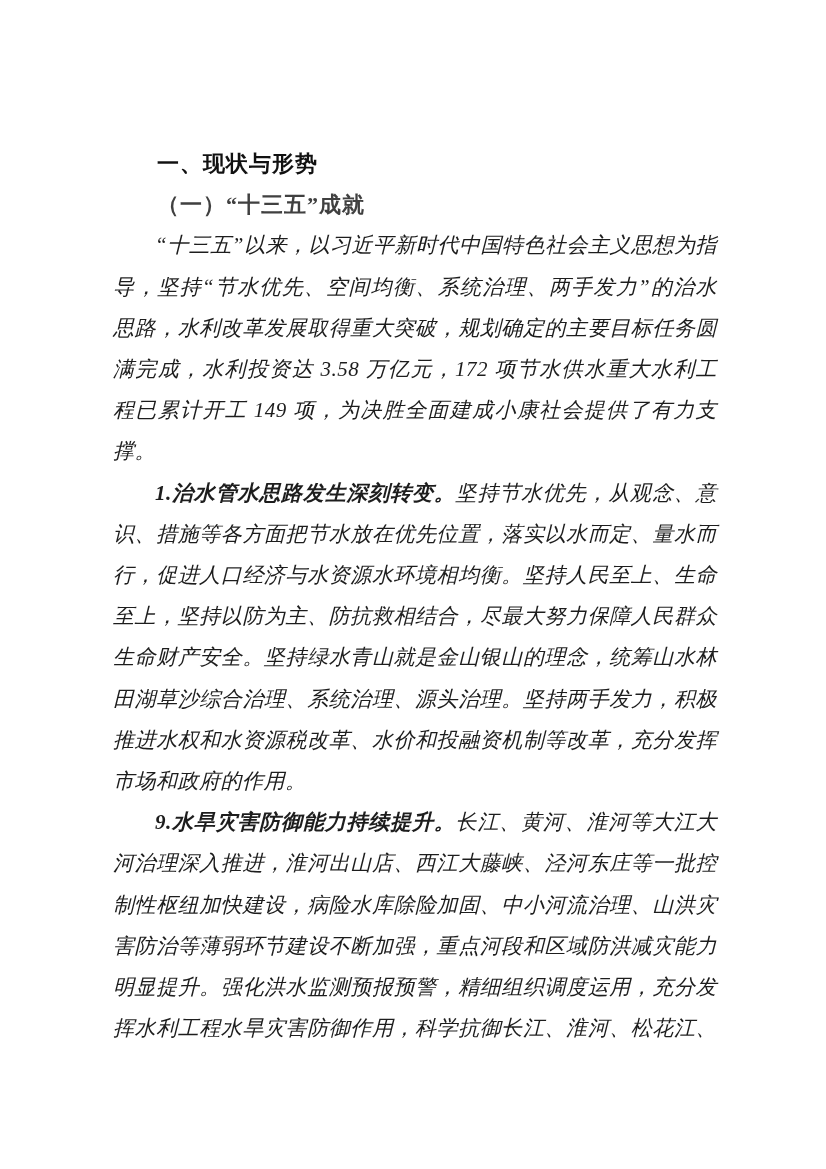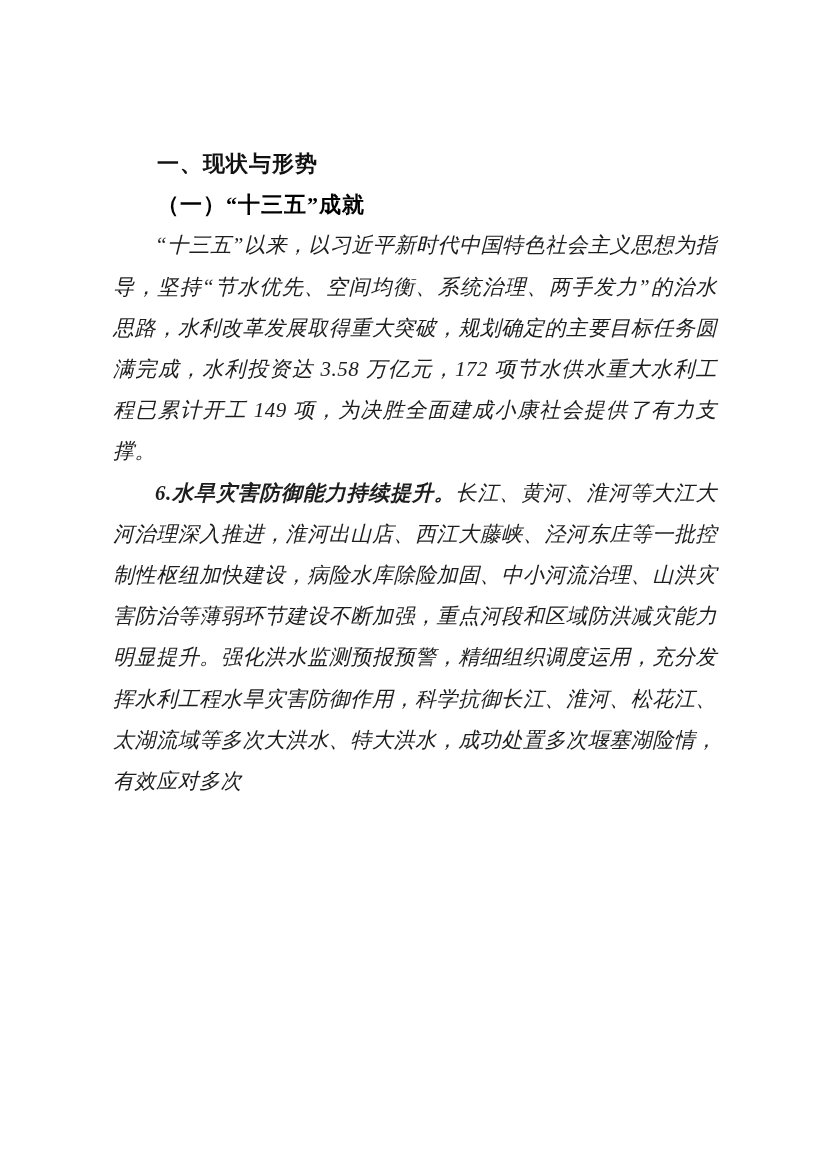--- a/index.html
+++ b/index.html
@@ -32,21 +32,21 @@
     text-indent: 2em;
     color: #111111;
     letter-spacing: 1px;
   }
   .subsection-heading {
     font-family: "Liberation Serif", "DejaVu Serif", serif;
     font-weight: 700;
     font-size: 22px;
     line-height: 41.2px;
     text-indent: 2em;
-    color: #000000;
+    color: #404040;
     letter-spacing: 1px;
   }
   .body-para {
     font-family: "Liberation Serif", "DejaVu Serif", serif;
     font-size: 21px;
     line-height: 41.2px;
     text-align: justify;
     text-justify: inter-character;
     text-indent: 2em;
     color: #1d1d1d;
@@ -68,16 +68,17 @@
   }
 </style>
 </head>
 <body>
 
 <div class="page">
   <div class="content">
     <h1 class="section-heading">一、现状与形势</h1>
     <h2 class="subsection-heading">（一）“十三五”成就</h2>
     <p class="body-para"><span>“十三五”以来，以习近平新时代中国特色社会主义思想为指导，坚持“节水优先、空间均衡、系统治理、两手发力”的治水思路，水利改革发展取得重大突破，规划确定的主要目标任务圆满完成，水利投资达 3.58 万亿元，172 项节水供水重大水利工程已累计开工 149 项，为决胜全面建成小康社会提供了有力支撑。</span></p>
-    <p class="body-para"><b class="para-lead">6.水旱灾害防御能力持续提升。</b><span>长江、黄河、淮河等大江大河治理深入推进，淮河出山店、西江大藤峡、泾河东庄等一批控制性枢纽加快建设，病险水库除险加固、中小河流治理、山洪灾害防治等薄弱环节建设不断加强，重点河段和区域防洪减灾能力明显提升。强化洪水监测预报预警，精细组织调度运用，充分发挥水利工程水旱灾害防御作用，科学抗御长江、淮河、松花江、太湖流域等多次大洪水、特大洪水，成功处置多次堰塞湖险情，有效应对多次</span></p>
+    <p class="body-para"><b class="para-lead">1.治水管水思路发生深刻转变。</b><span>坚持节水优先，从观念、意识、措施等各方面把节水放在优先位置，落实以水而定、量水而行，促进人口经济与水资源水环境相均衡。坚持人民至上、生命至上，坚持以防为主、防抗救相结合，尽最大努力保障人民群众生命财产安全。坚持绿水青山就是金山银山的理念，统筹山水林田湖草沙综合治理、系统治理、源头治理。坚持两手发力，积极推进水权和水资源税改革、水价和投融资机制等改革，充分发挥市场和政府的作用。</span></p>
+    <p class="body-para"><b class="para-lead">9.水旱灾害防御能力持续提升。</b><span>长江、黄河、淮河等大江大河治理深入推进，淮河出山店、西江大藤峡、泾河东庄等一批控制性枢纽加快建设，病险水库除险加固、中小河流治理、山洪灾害防治等薄弱环节建设不断加强，重点河段和区域防洪减灾能力明显提升。强化洪水监测预报预警，精细组织调度运用，充分发挥水利工程水旱灾害防御作用，科学抗御长江、淮河、松花江、太湖流域等多次大洪水、特大洪水，成功处置多次堰塞湖险情，有效应对多次</span></p>
   </div>
   <div class="page-number">1</div>
 </div>
 
 </body></html>

